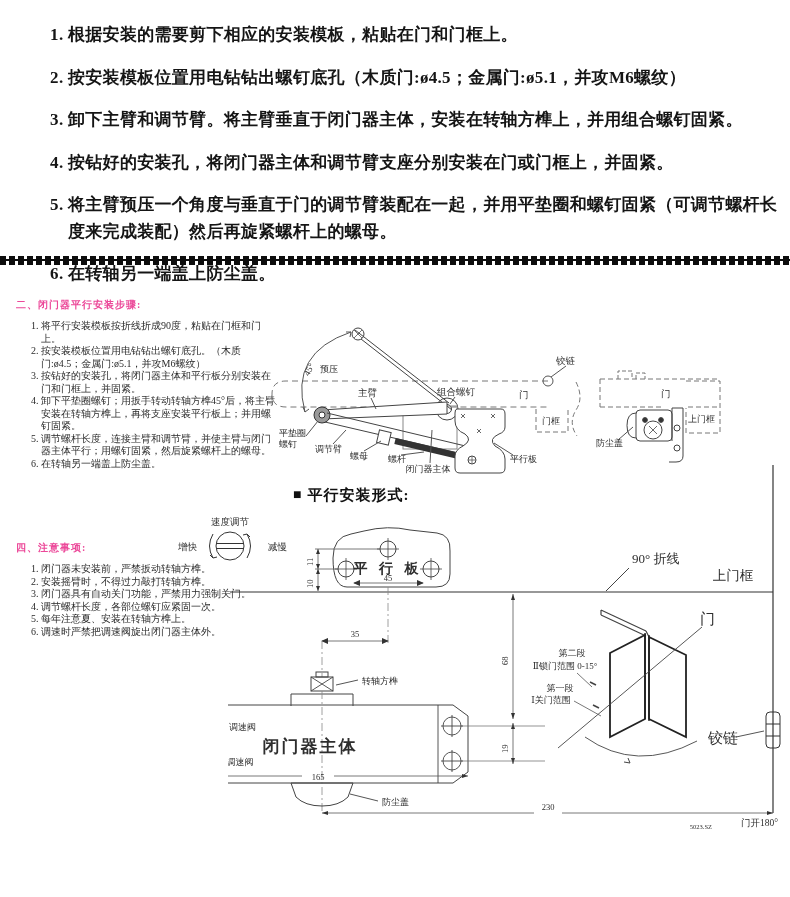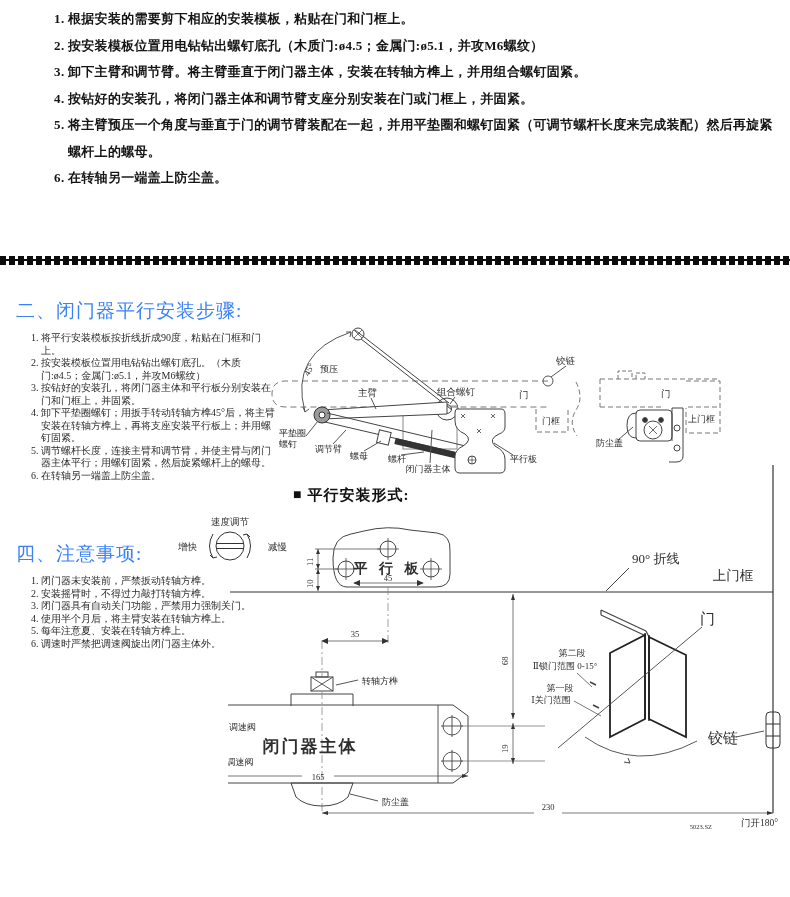--- a/index.html
+++ b/index.html
@@ -5,32 +5,32 @@
   * { margin:0; padding:0; box-sizing:border-box; }
   html,body { background:#ffffff; }
   body {
     width:790px; height:897px; position:relative; overflow:hidden;
     font-family:"Liberation Serif","DejaVu Serif",serif; color:#111;
   }
   
   .top-steps { position:absolute; left:32px; top:6px; width:748px; }
   .top-steps ol { margin:0; padding-left:36px; }
   .top-steps li {
-    font-size:13px; line-height:26.5px; font-weight:600;
-    letter-spacing:0.3px; color:#151515;
+    font-size:17px; line-height:26.5px; font-weight:600;
+    letter-spacing:0.3px; color:#151515;margin-top:16px;
   }
   
   .divider {
     position:absolute; left:0; top:256px; width:790px; height:9px;
     background:repeating-linear-gradient(90deg,#0d0d0d 0 6px,#ffffff 6px 9px);
   }
   .divider .mid { position:absolute; left:0; top:3px; width:100%; height:2px; background:#0d0d0d; }
   
   .sec { position:absolute; color:#2b2b2b; }
-  .sec h3 { font-size:19px; font-weight:400; color:#3b82f6; margin-bottom:4px; letter-spacing:1px; }
+  .sec h3 { font-size:10px; font-weight:700; color:#ec4899; margin-bottom:4px; letter-spacing:1px; }
   .sec ol { margin:8px; padding-left:17px; }
   .sec li { font-size:10px; line-height:12.5px; }
   .sec2 { left:16px; top:298px; width:272px; }
   .sec3 { left:16px; top:472px; width:252px; }
   .sec3 ol { padding-left:19px; }
   .sec3 li { width:218px; }
   .sec4 { left:16px; top:541px; width:285px; }
   
   .pform { position:absolute; left:293px; top:486px; width:470px; display:flex; align-items:flex-start; }
   .pform .bullet { font-size:14px; line-height:18px; margin-right:6px; color:#111; }
@@ -91,21 +91,21 @@
     <text x="92" y="37" font-size="9.5">减慢</text>
   </svg>
 </div>
 
 <div class="sec sec4">
   <h3>四、注意事项:</h3>
   <ol>
     <li>闭门器未安装前，严禁扳动转轴方榫。</li>
     <li>安装摇臂时，不得过力敲打转轴方榫。</li>
     <li>闭门器具有自动关门功能，严禁用力强制关门。</li>
-    <li>使用半个月后，将主臂安装在转轴方榫上。</li>
+    <li>调节螺杆长度，各部位螺钉应紧固一次。</li>
     <li>每年注意夏、安装在转轴方榫上。</li>
     <li>调速时严禁把调速阀旋出闭门器主体外。</li>
   </ol>
 </div>
 
 <div class="pform">
   <span class="bullet">■</span>
   <span class="ptitle">平行安装形式:</span>
 </div>
 

